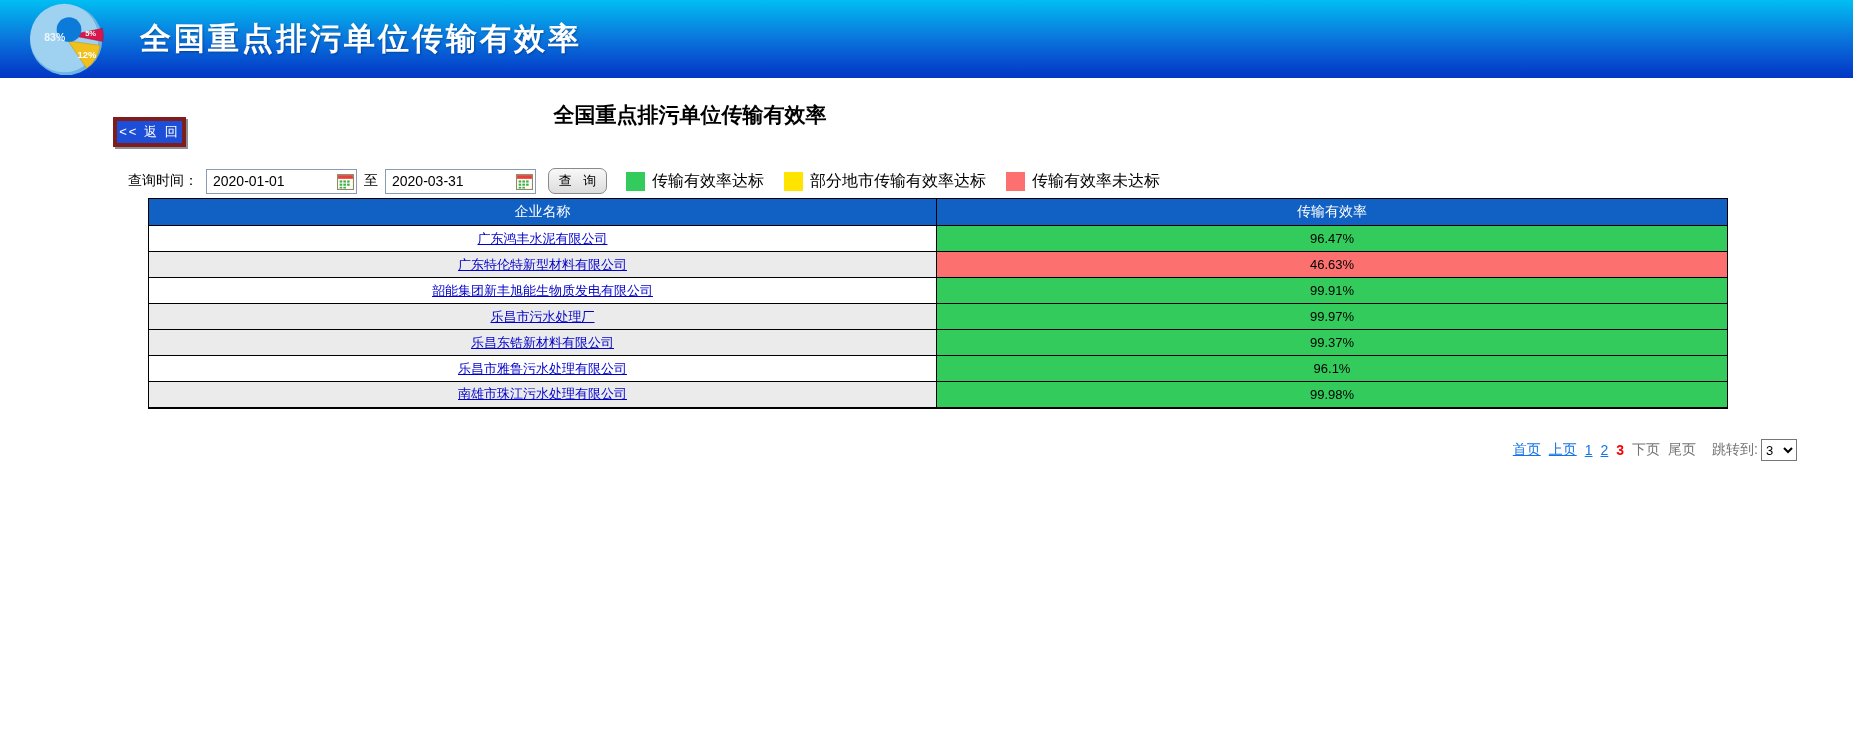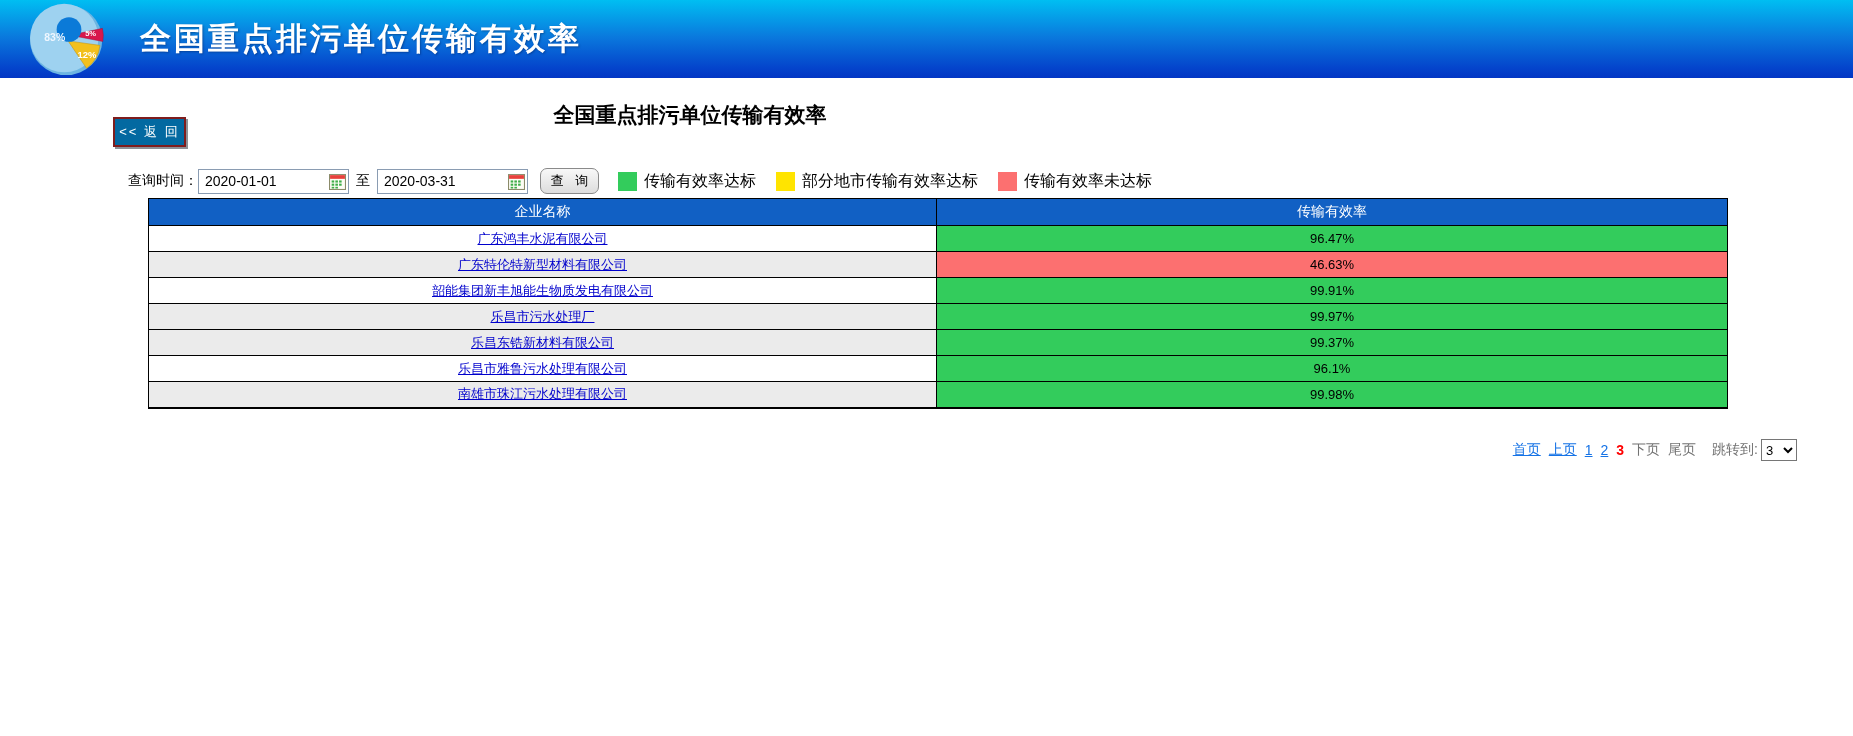--- a/index.html
+++ b/index.html
@@ -10,32 +10,32 @@
   
   .banner { position:absolute; left:0; top:0; width:1853px; height:78px;
             background:linear-gradient(180deg,#00bef2 0%,#0a78dd 48%,#0443cb 88%,#0336c4 100%); }
   .logo { position:absolute; left:26px; top:1px; width:86px; height:76px; }
   .banner-title { position:absolute; left:140px; top:0; height:78px; display:flex; align-items:center;
                   color:#fff; font-size:31px; font-weight:bold; letter-spacing:3px;
                   text-shadow:1px 1px 2px rgba(0,30,90,.45); }
 
   
   .back-btn { position:absolute; left:113px; top:117px; width:73px; height:30px;
-              background:#0369a1; color:#fff; font-size:13px; letter-spacing:2px;
+              background:#1d4ed8; color:#fff; font-size:13px; letter-spacing:2px;
               display:flex; align-items:center; justify-content:center;
-              border:2px solid #7f1d1d; box-shadow:2px 2px 0 #8d9096; cursor:pointer; }
+              border:4px solid #7f1d1d; box-shadow:2px 2px 0 #8d9096; cursor:pointer; }
 
   
   .page-title { position:absolute; left:0; top:101px; width:1380px; text-align:center;
                 font-size:21px; font-weight:bold; color:#000; }
 
   
   .query-row { position:absolute; left:128px; top:166px; height:30px;
                display:flex; align-items:center; font-size:14px; color:#000; }
-  .q-label { }
+  .q-label { margin-right:8px; }
   .date-box { position:relative; width:151px; height:25px; border:1px solid #8a9cb2; background:#fff;
               display:flex; align-items:center; }
   .date-box input { border:none; outline:none; width:124px; height:21px; padding-left:6px;
                     font-size:14px; font-family:inherit; color:#000; background:transparent; }
   .cal-icon { position:absolute; right:2px; top:3px; width:17px; height:17px; cursor:pointer; }
   .to-label { margin:0 7px; }
   .query-btn { margin-left:12px; width:59px; height:26px; font-size:13px; letter-spacing:4px;
                background:linear-gradient(#f8f8f8,#dddddd); border:1px solid #8a8a8a;
                border-radius:7px; cursor:pointer; font-family:inherit; padding-left:4px; }
 

